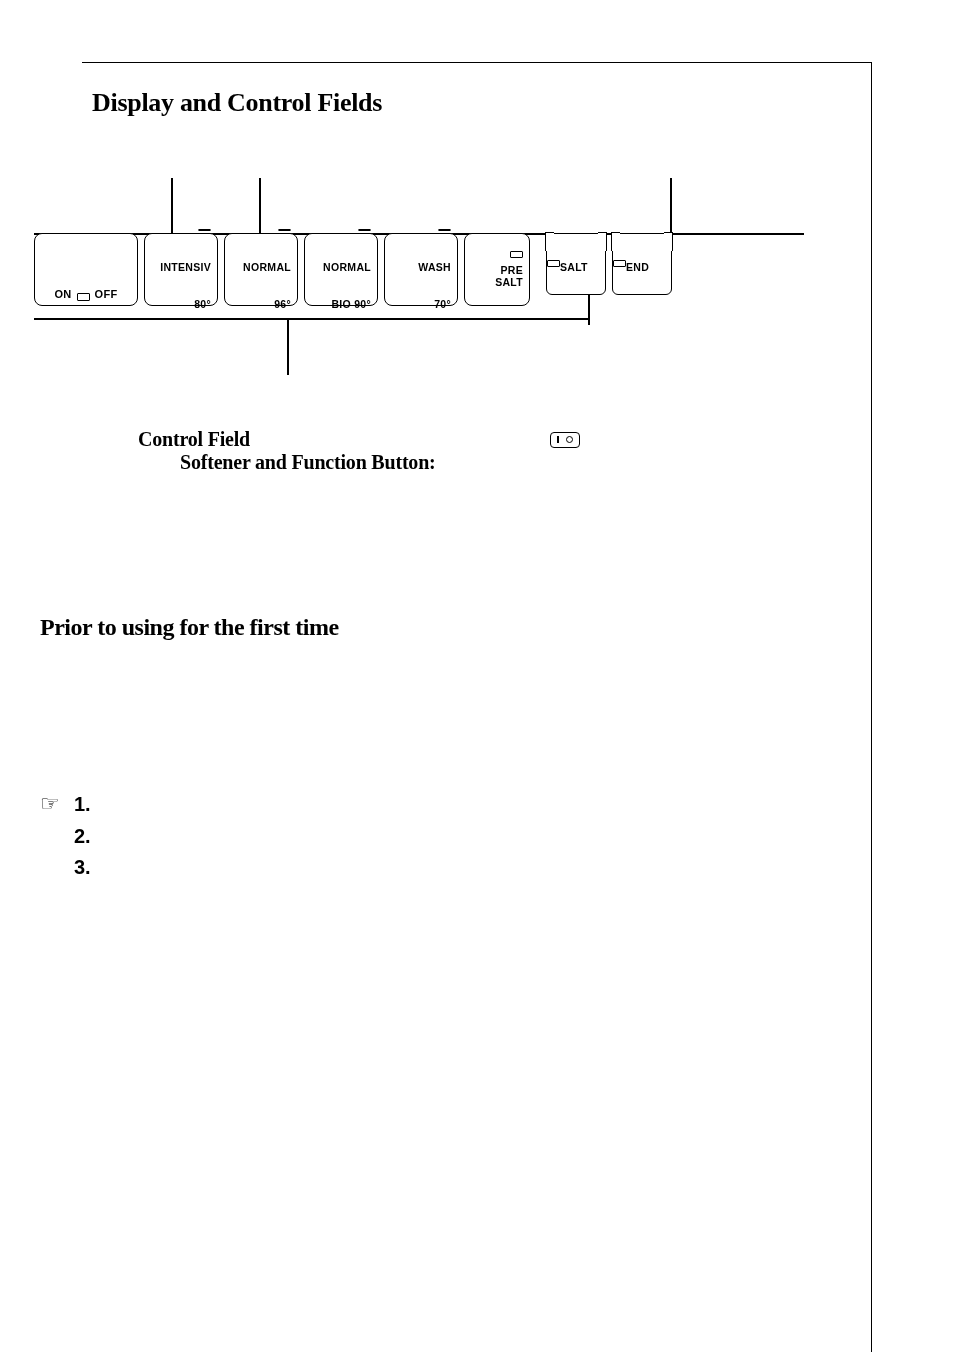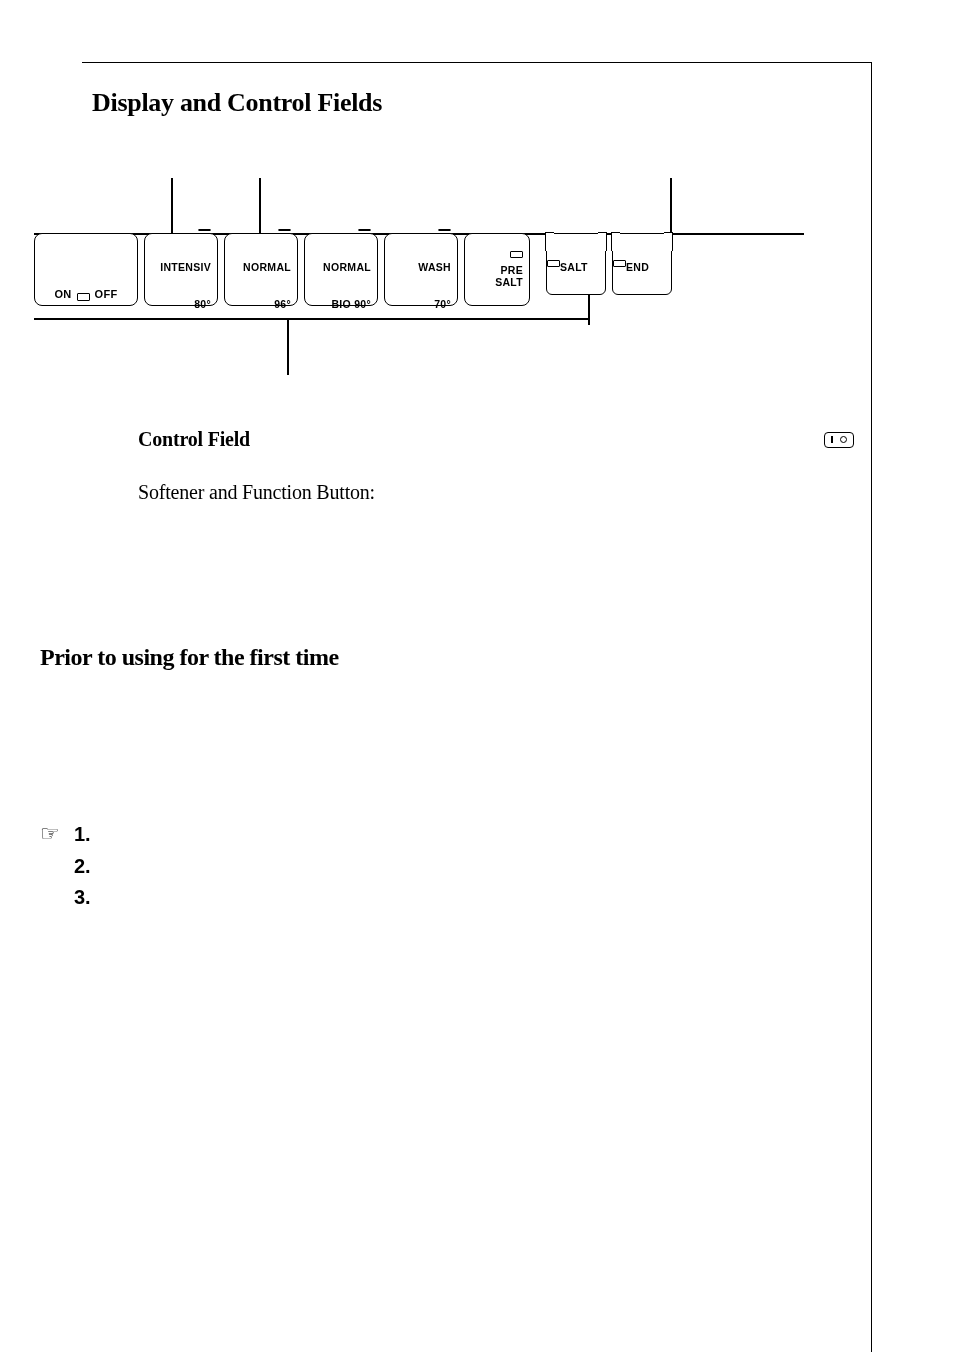--- a/index.html
+++ b/index.html
@@ -158,22 +158,20 @@
       width: 1.5px;
       background: #000;
     }
     .sub-headings {
       margin-top: 50px;
       margin-left: 98px;
     }
     .control-field-line {
       display: flex;
       align-items: center;
-      margin-bottom: 30px;
-      justify-content: space-between;
     }
     .control-field-label {
       font-weight: bold;
       font-size: 20px;
       letter-spacing: -0.2px;
     }
     .small-indicator-icon {
       width: 30px;
       height: 16px;
       border: 1.5px solid #000;
@@ -189,23 +187,24 @@
       height: 7px;
       background: #000;
     }
     .small-indicator-icon .circ {
       width: 7px;
       height: 7px;
       border: 1.5px solid #000;
       border-radius: 50%;
     }
     .softener-label {
-      font-weight: normal;
+      font-weight: bold;
       font-size: 20px;
       letter-spacing: -0.2px;
+      margin-left: 42px;
     }
     .main-heading {
       font-weight: bold;
       font-size: 24px;
       letter-spacing: -0.5px;
       margin-top: 140px;
       margin-left: 0;
     }
     .steps {
       margin-top: 150px;

